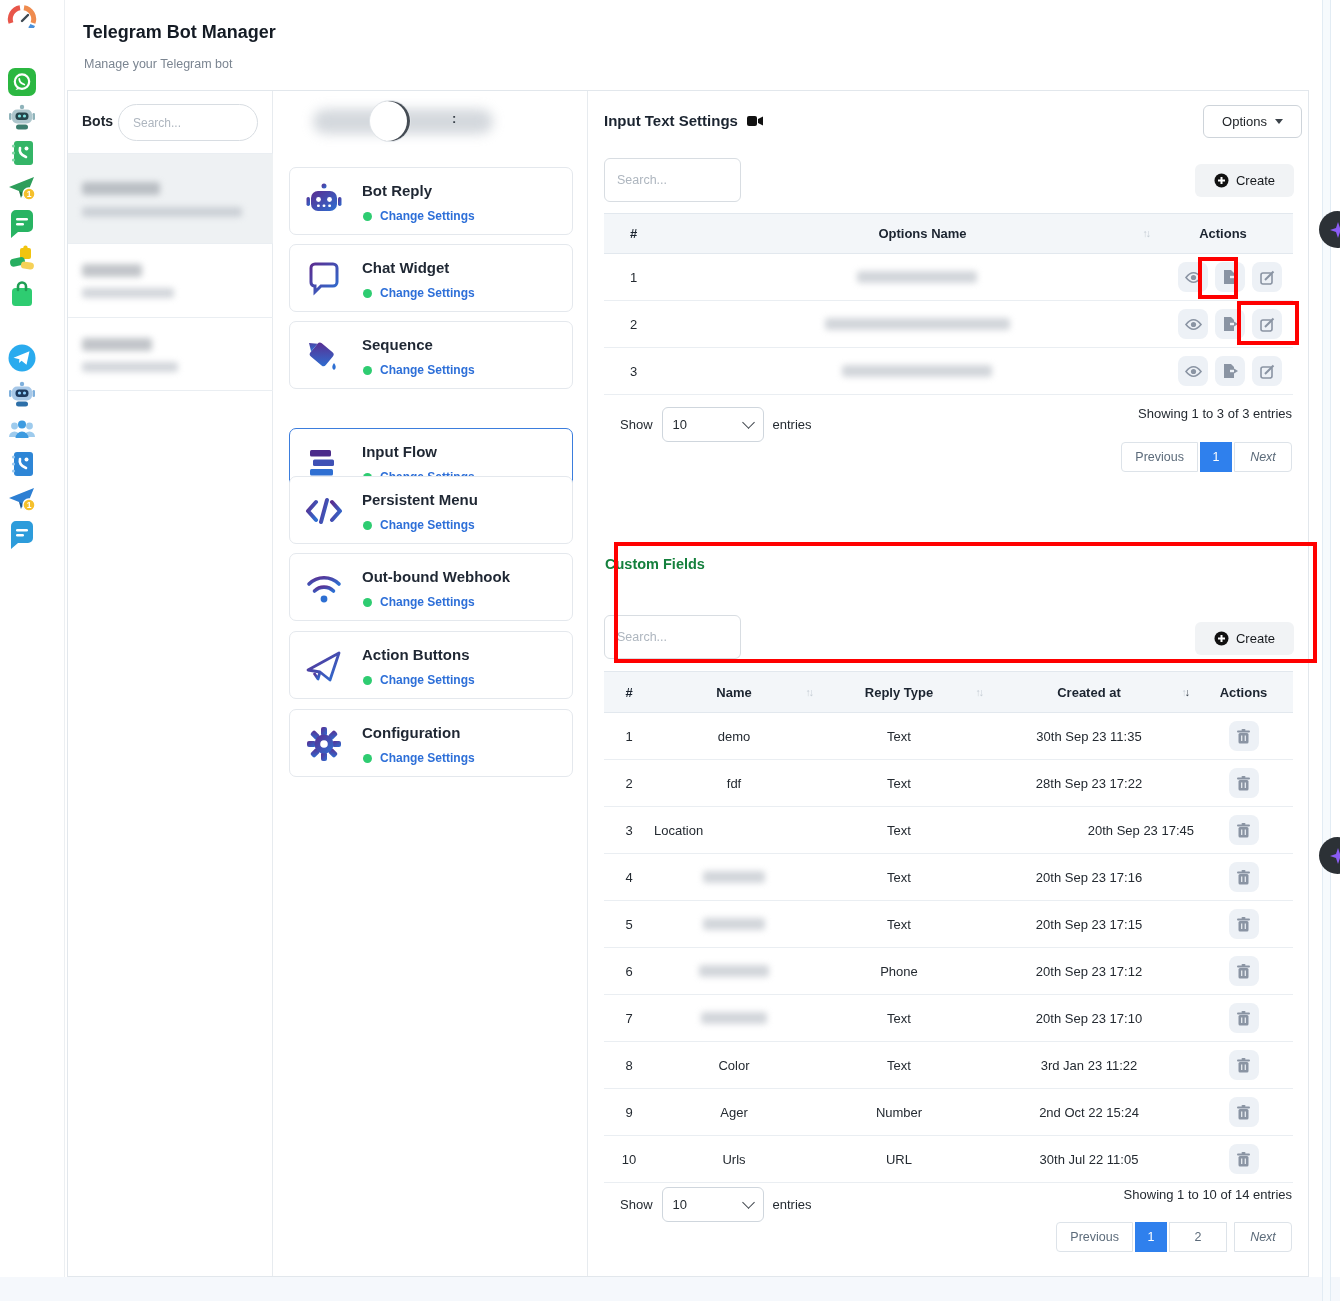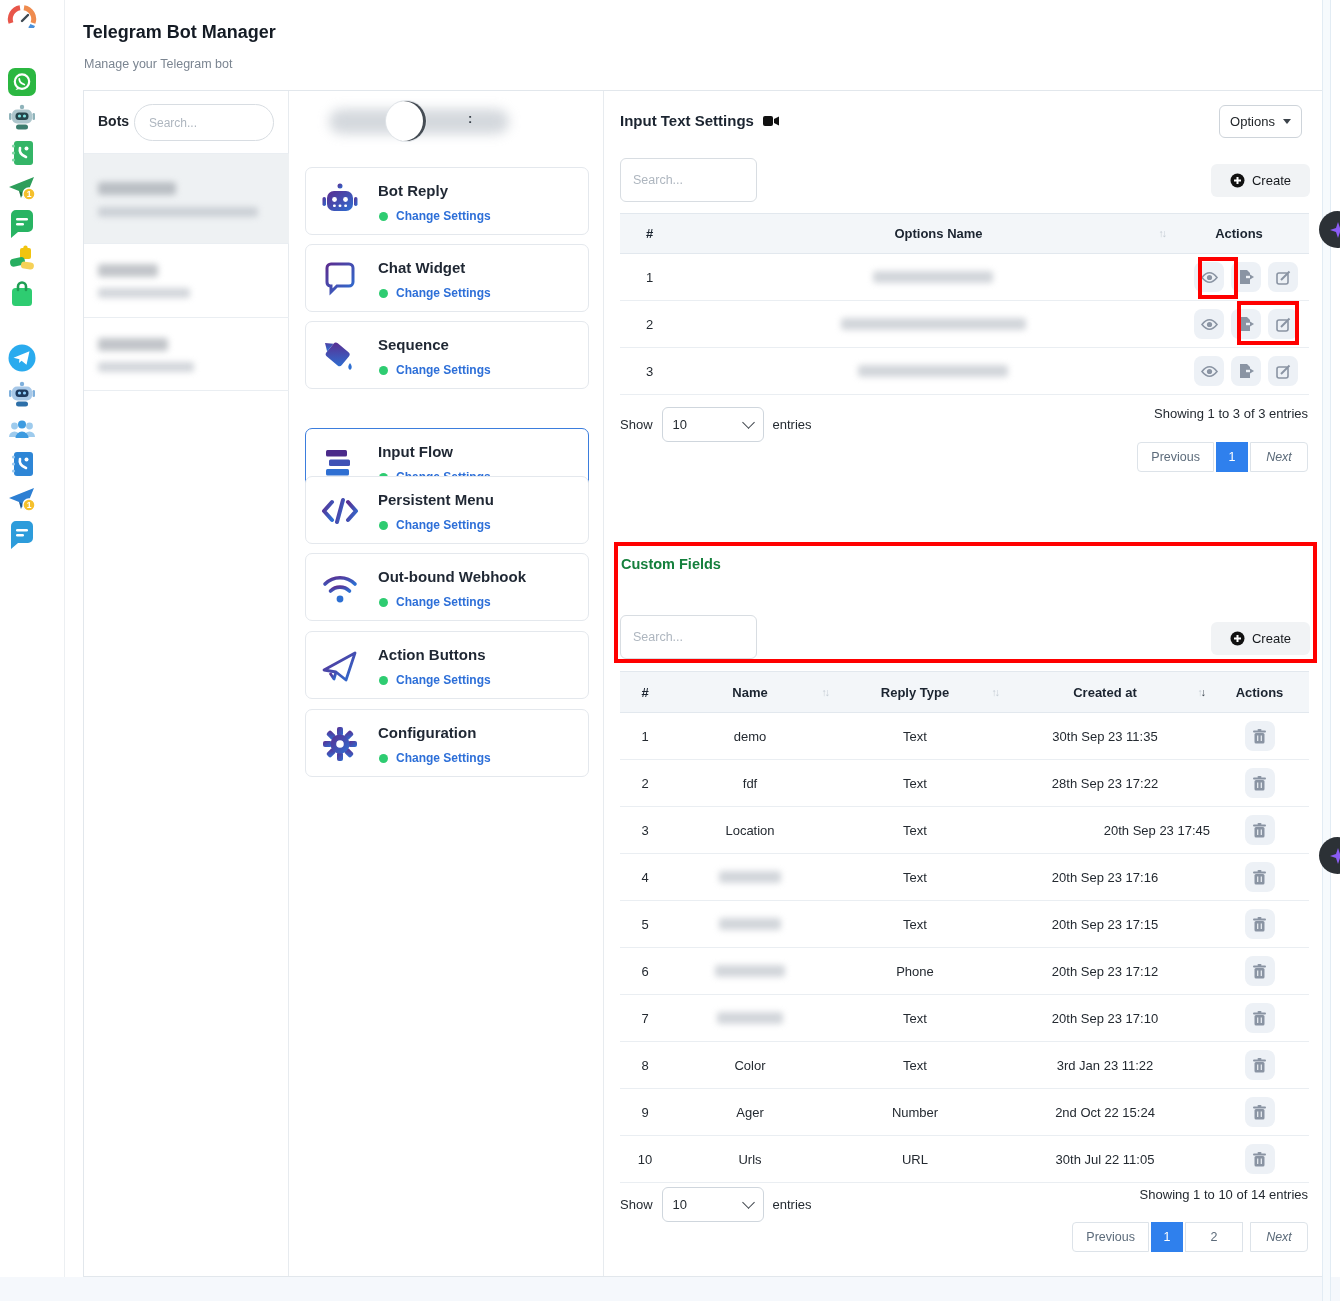--- a/index.html
+++ b/index.html
@@ -9,21 +9,21 @@
 
   
   .rail{left:0;top:0;width:65px;height:1301px;background:#fff;border-right:1px solid #eceff2;}
   .rail-icon{position:absolute;left:7px;width:30px;height:30px;cursor:pointer;}
 
   
   .page-title{left:83px;top:22px;font-size:18px;font-weight:700;color:#141b24;}
   .page-subtitle{left:84px;top:57px;font-size:12.5px;color:#7b8591;}
 
   
-  .main-card{left:83px;top:90px;width:1242px;height:1187px;background:#fff;border:1px solid #e2e7ec;}
+  .main-card{left:67px;top:90px;width:1242px;height:1187px;background:#fff;border:1px solid #e2e7ec;}
   .bots-col{left:0;top:0;width:205px;height:100%;border-right:1px solid #e7ebef;}
   .settings-col{left:205px;top:0;width:315px;height:100%;border-right:1px solid #e7ebef;}
   .content-col{left:520px;top:0;width:721px;height:100%;}
 
   
   .bots-label{left:14px;top:22px;font-size:14px;font-weight:700;color:#20262e;}
   .bots-search{left:50px;top:13px;width:140px;height:37px;border:1px solid #d8dde2;border-radius:19px;
       padding:0 14px;font-size:12px;color:#333;outline:none;font-family:"Liberation Sans",sans-serif;}
   .bots-search::placeholder{color:#aeb6bf;}
   .bot-item{left:0;width:205px;border-bottom:1px solid #eaeef2;padding:20px 14px 0;cursor:pointer;}
@@ -62,21 +62,21 @@
   .sort{font-size:10.5px;letter-spacing:-2px;color:#c6cdd5;font-weight:400;}
   .sort .on{color:#39424d;font-weight:700;}
   .abtn{width:30px;height:30px;border-radius:8px;background:#edf1f6;border:none;display:flex;
       align-items:center;justify-content:center;cursor:pointer;}
   .pager{display:flex;gap:2px;}
   .pbtn{height:28px;min-width:30px;padding:0 13px;border:1px solid #dde3e9;background:#fff;color:#5c6b7a;
       font-size:12.5px;display:flex;align-items:center;justify-content:center;cursor:pointer;}
   .pbtn.first{border-radius:4px 0 0 4px;}
   .pbtn.last{border-radius:0 4px 4px 0;font-style:italic;}
   .pbtn.active{background:#2f80ed;border-color:#2f80ed;color:#fff;padding:0;width:30px;}
-  .show-row{display:flex;align-items:center;gap:9px;font-size:13px;color:#242a31;}
+  .show-row{display:flex;align-items:center;gap:9px;font-size:13px;color:#242a31;margin-left:16px;}
   .fake-select{width:80px;height:33px;border:1px solid #cfd6dd;border-radius:6px;display:flex;
       align-items:center;justify-content:space-between;padding:0 10px;font-size:13px;cursor:pointer;background:#fff;}
   .chev{width:8px;height:8px;border-right:1.8px solid #3c434a;border-bottom:1.8px solid #3c434a;
       transform:rotate(45deg);margin-top:-4px;}
   .summary{font-size:13px;color:#242a31;}
 
   
   .anno{border:4px solid #ff0000;background:transparent;pointer-events:none;}
 
   
@@ -390,21 +390,21 @@
 
   <div class="abs content-col">
 
     <div class="abs sec-title" style="left:16px;top:21px">
       <span>Input Text Settings</span>
       <svg width="17" height="14" viewBox="0 0 17 14">
           <rect x="0" y="2" width="10" height="10" rx="2" fill="#111"></rect>
           <polygon points="11,5 16,2.5 16,11.5 11,9" fill="#111"></polygon>
         </svg>
     </div>
-    <button class="abs btn-outline" style="left:615px;top:14px;width:83px;height:33px">
+    <button class="abs btn-outline" style="left:615px;top:14px;width:99px;height:33px">
       <span>Options</span>
         <span class="caret"></span>
     </button>
 
     <input class="abs search-box" style="left: 16px; top: 67px; width: 137px; height: 44px;" placeholder="Search...">
     <button class="abs btn-create" style="left:607px;top:73px;width:99px;height:33px">
       <svg width="15" height="15" viewBox="0 0 15 15">
           <circle cx="7.5" cy="7.5" r="7" fill="#111"></circle>
           <line x1="7.5" y1="4" x2="7.5" y2="11" stroke="#fff" stroke-width="2"></line>
           <line x1="4" y1="7.5" x2="11" y2="7.5" stroke="#fff" stroke-width="2"></line>
@@ -578,21 +578,21 @@
                 <rect x="0" y="1.5" width="13" height="2" rx="1" fill="#8a94a3"></rect>
                 <rect x="4.5" y="0" width="4" height="2" rx="1" fill="#8a94a3"></rect>
                 <line x1="4.7" y1="6.5" x2="4.7" y2="12" stroke="#edf1f6" stroke-width="1.2"></line>
                 <line x1="8.3" y1="6.5" x2="8.3" y2="12" stroke="#edf1f6" stroke-width="1.2"></line>
               </svg>
             </button>
           </div>
       </div>
       <div class="trow">
         <div style="width:50px;text-align:center">3</div>
-        <div style="width:160px;text-align:center">Location</div>
+        <div style="width:160px;text-align:left">Location</div>
         <div style="width:170px;text-align:center">Text</div>
         <div style="width:210px;text-align:right">20th Sep 23 17:45</div>
         <div style="flex:1;display:flex;justify-content:center">
             <button class="abtn">
               <svg width="13" height="15" viewBox="0 0 13 15">
                 <rect x="1.5" y="4" width="10" height="10.5" rx="1.5" fill="#8a94a3"></rect>
                 <rect x="0" y="1.5" width="13" height="2" rx="1" fill="#8a94a3"></rect>
                 <rect x="4.5" y="0" width="4" height="2" rx="1" fill="#8a94a3"></rect>
                 <line x1="4.7" y1="6.5" x2="4.7" y2="12" stroke="#edf1f6" stroke-width="1.2"></line>
                 <line x1="8.3" y1="6.5" x2="8.3" y2="12" stroke="#edf1f6" stroke-width="1.2"></line>

